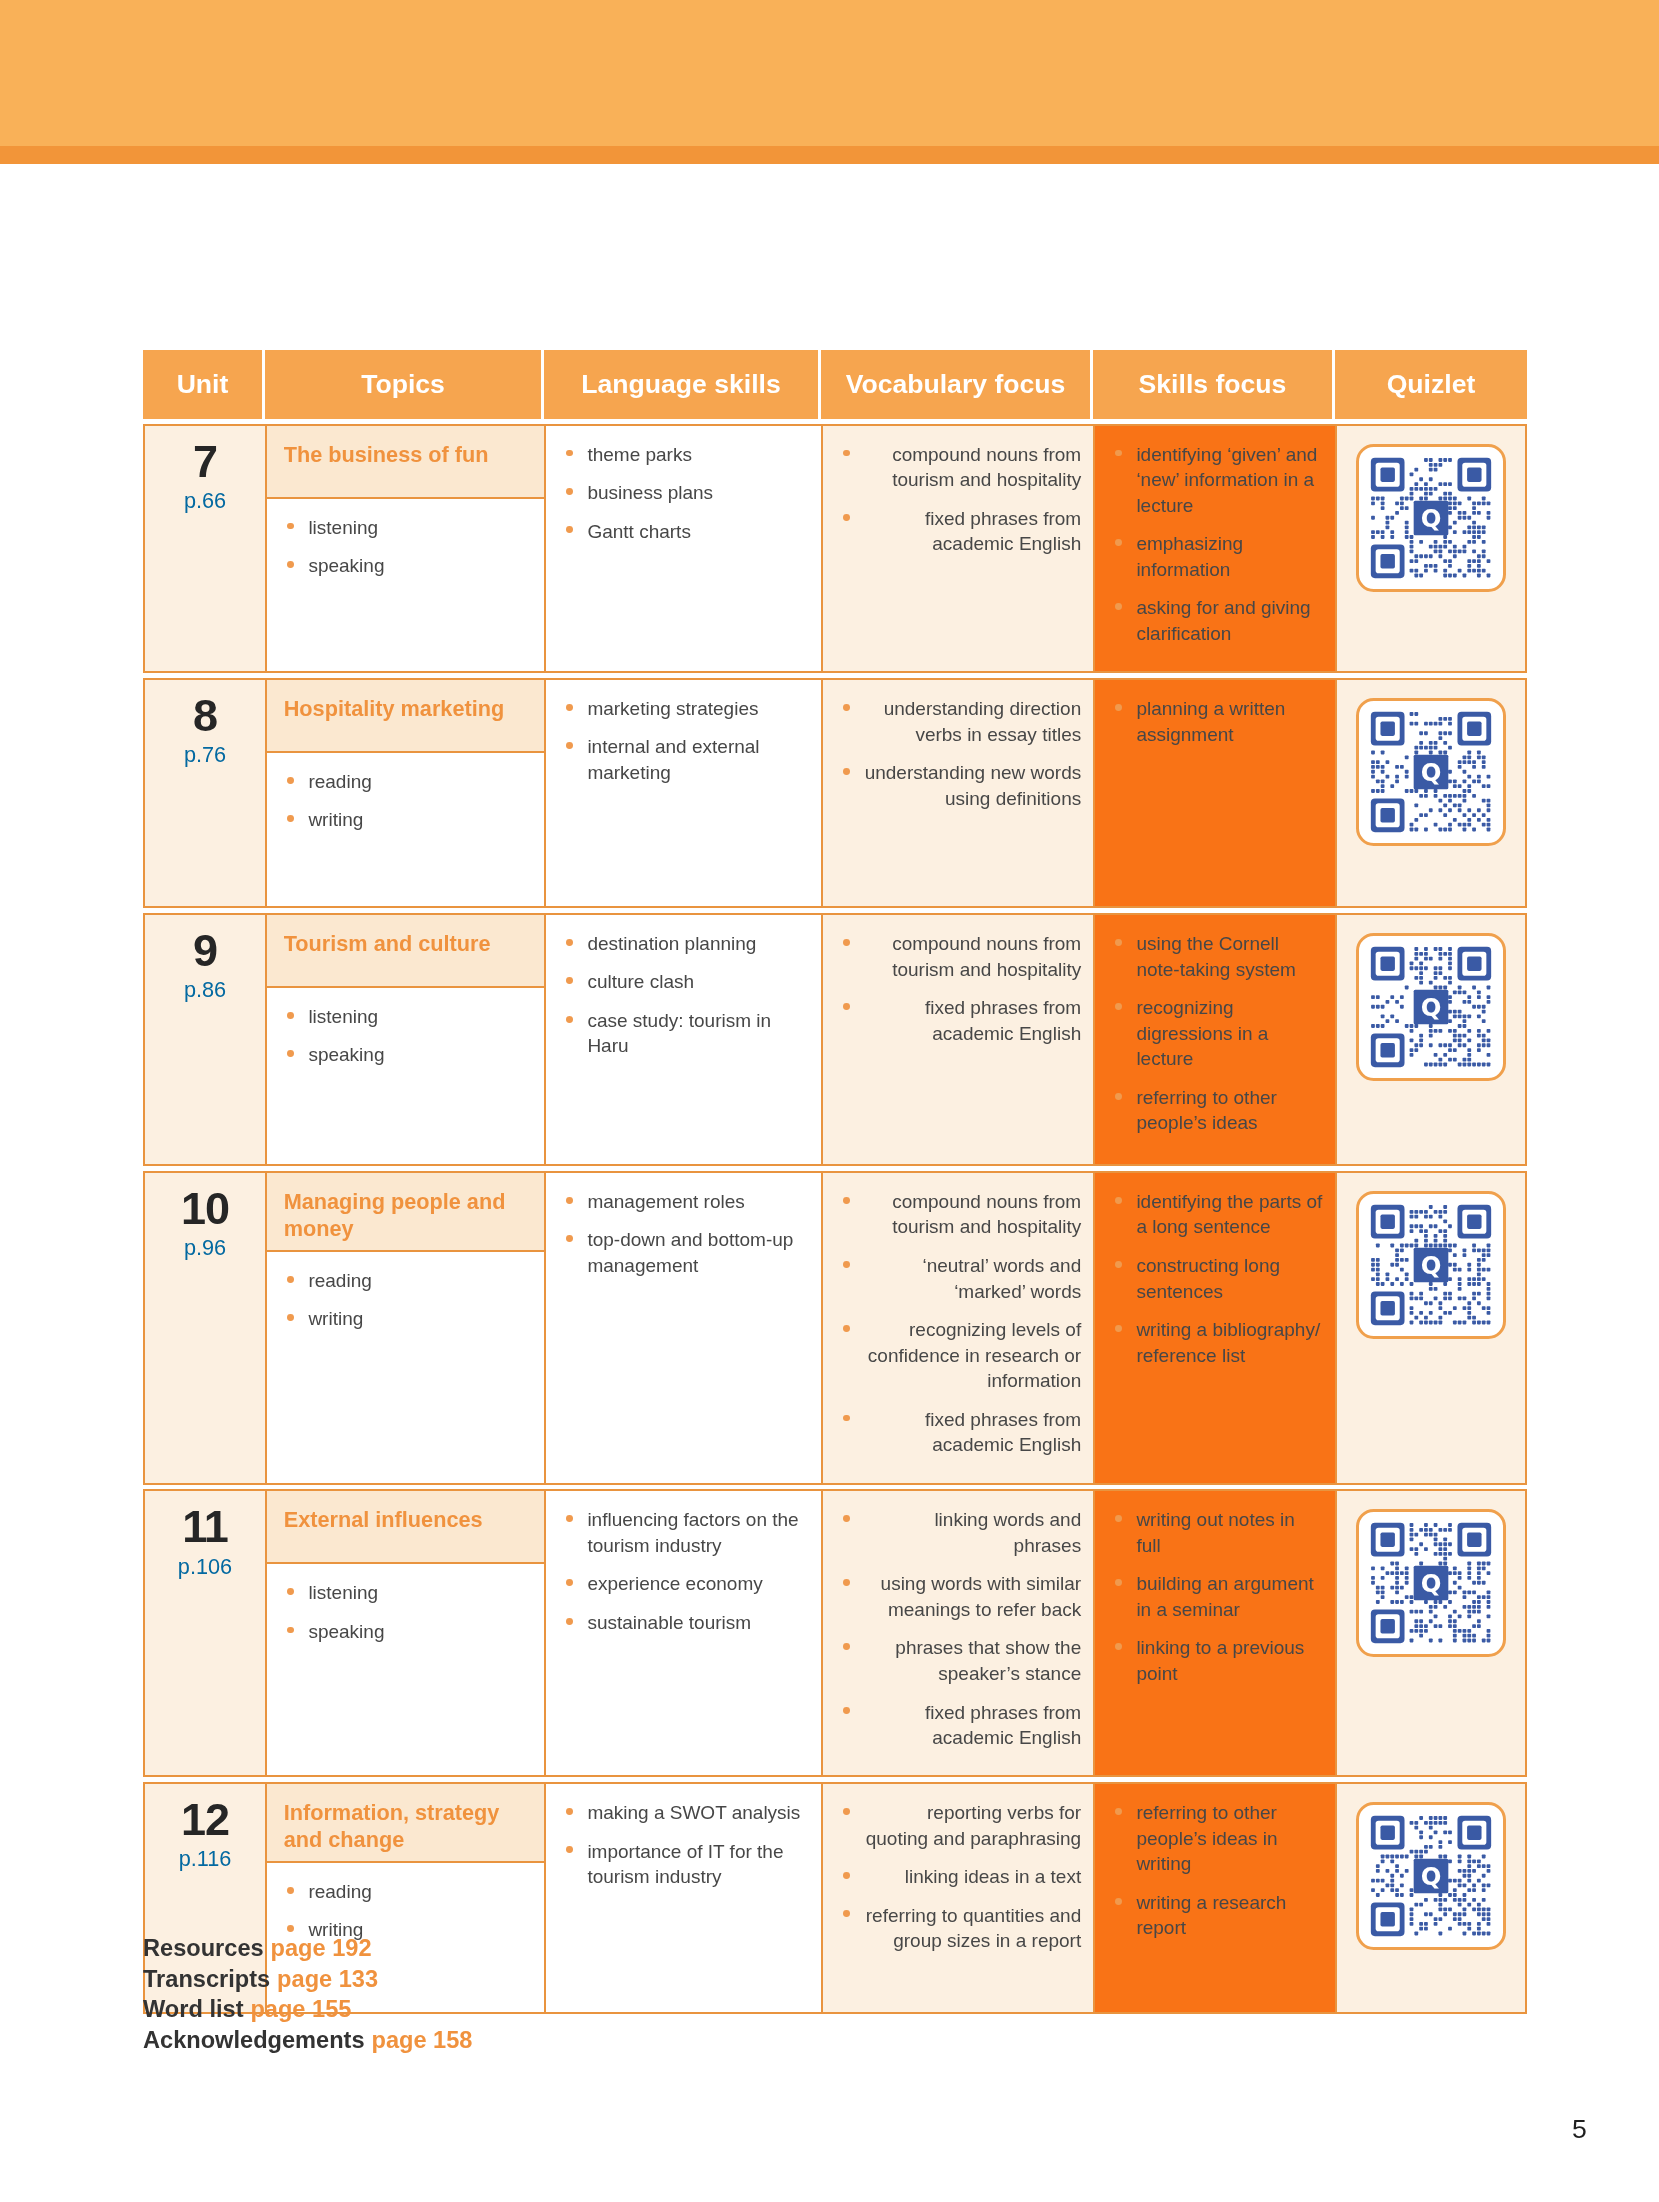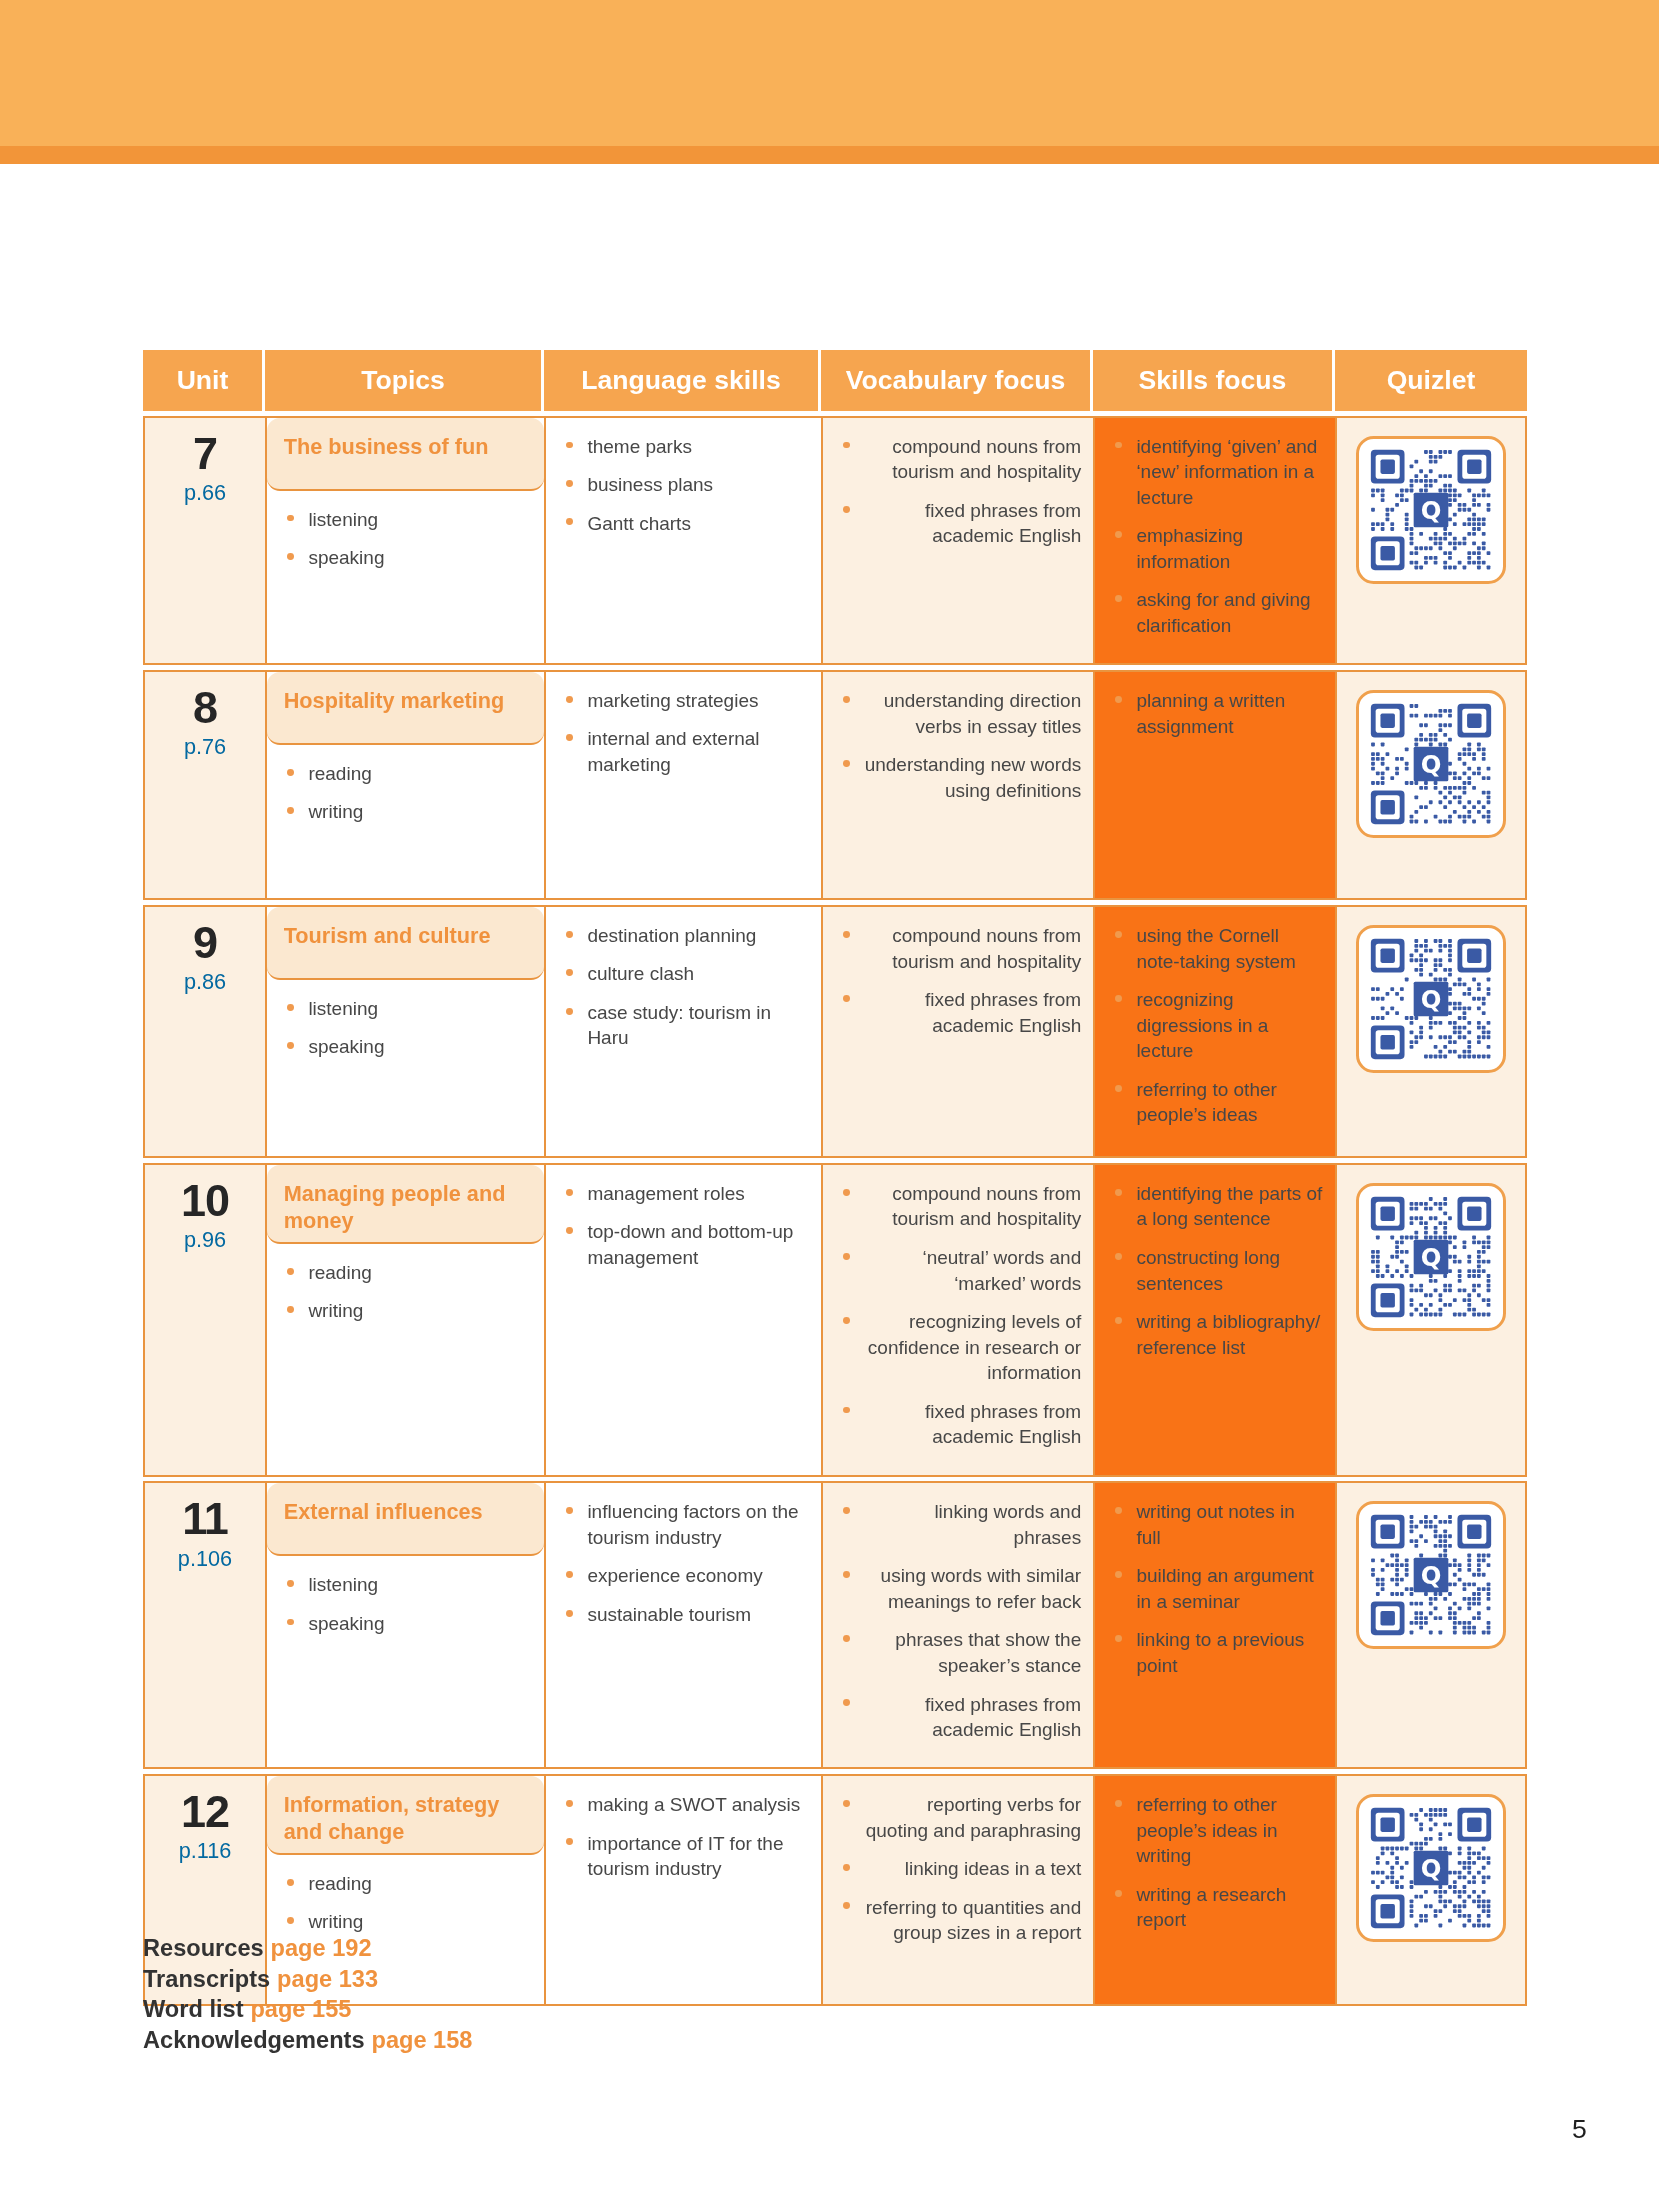--- a/index.html
+++ b/index.html
@@ -6,21 +6,21 @@
   body{
     width:1660px;height:2203px;position:relative;background:#ffffff;
     font-family:"Liberation Sans", sans-serif;overflow:hidden;
   }
   
   .top-band{position:absolute;top:0;left:0;width:1660px;height:146px;background:#F9B158;}
   .top-band-strip{position:absolute;top:146px;left:0;width:1660px;height:17.7px;background:#F29539;}
 
   
   .toc-table{position:absolute;left:143px;top:350px;width:1384px;}
-  .header-row{display:grid;grid-template-columns:122px 279px 277px 272px 242px auto;height:61px;}
+  .header-row{display:grid;grid-template-columns:122px 279px 277px 272px 242px auto;height:69px;}
   .header-cell{
     background:#F6A54F;color:#fff;font-weight:bold;font-size:26.6px;
     display:flex;align-items:center;justify-content:center;
     border-right:3.9px solid #ffffff;box-sizing:border-box;
   }
   .header-cell:last-child{border-right:none;}
 
   .unit-row{
     display:grid;grid-template-columns:120px 279px 277px 272px 242px auto;
     border:2px solid #E9943F;box-sizing:border-box;margin-top:4.9px;background:#ffffff;
@@ -36,21 +36,21 @@
   .cell:first-child{border-left:none;}
 
   .unit-cell{background:#FCF0E1;text-align:center;padding-top:11.8px;}
   .unit-number{font-size:45px;font-weight:bold;color:#262626;line-height:1.05;letter-spacing:-1px;}
   .unit-page{font-size:21.7px;color:#0369a1;margin-top:3px;}
 
   .lang-cell{display:flex;flex-direction:column;background:#ffffff;}
   .lang-title{
     background:#FBE8D0;border-bottom:2px solid #E9943F;min-height:73px;
     padding:14.8px 13.8px 7.9px 16.7px;font-weight:bold;color:#F0923E;font-size:21.7px;
-    box-sizing:border-box;line-height:1.25;border-radius:13px;
+    box-sizing:border-box;line-height:1.25;
   }
   ul.bullets{list-style:none;margin:0;padding:15.8px 11.8px 11.8px 11.8px;}
   .bullets li{
     position:relative;padding-left:29.6px;font-size:19px;color:#474747;
     margin-bottom:12.8px;line-height:1.35;
   }
   .bullets li::before{
     content:"";position:absolute;left:7.9px;top:7.9px;width:6.9px;height:6.9px;
     border-radius:50%;background:#F09A4E;
   }

